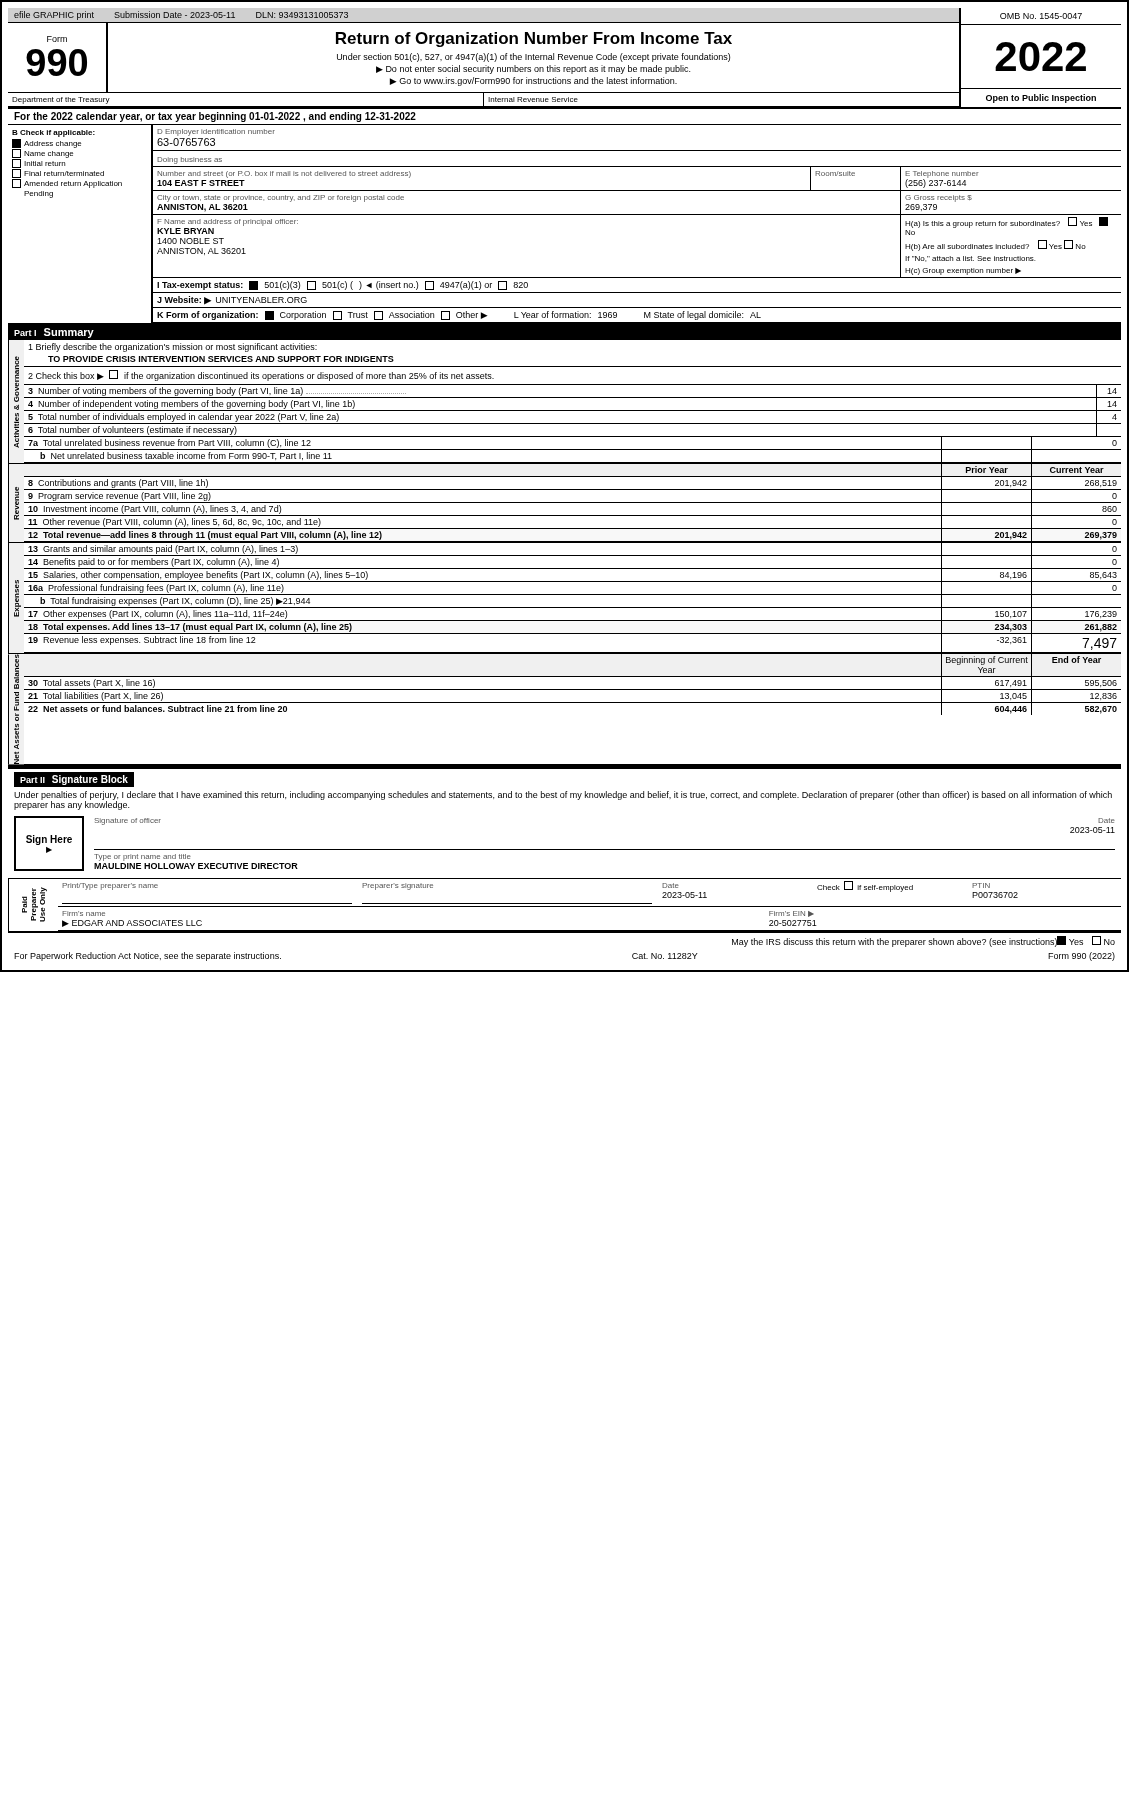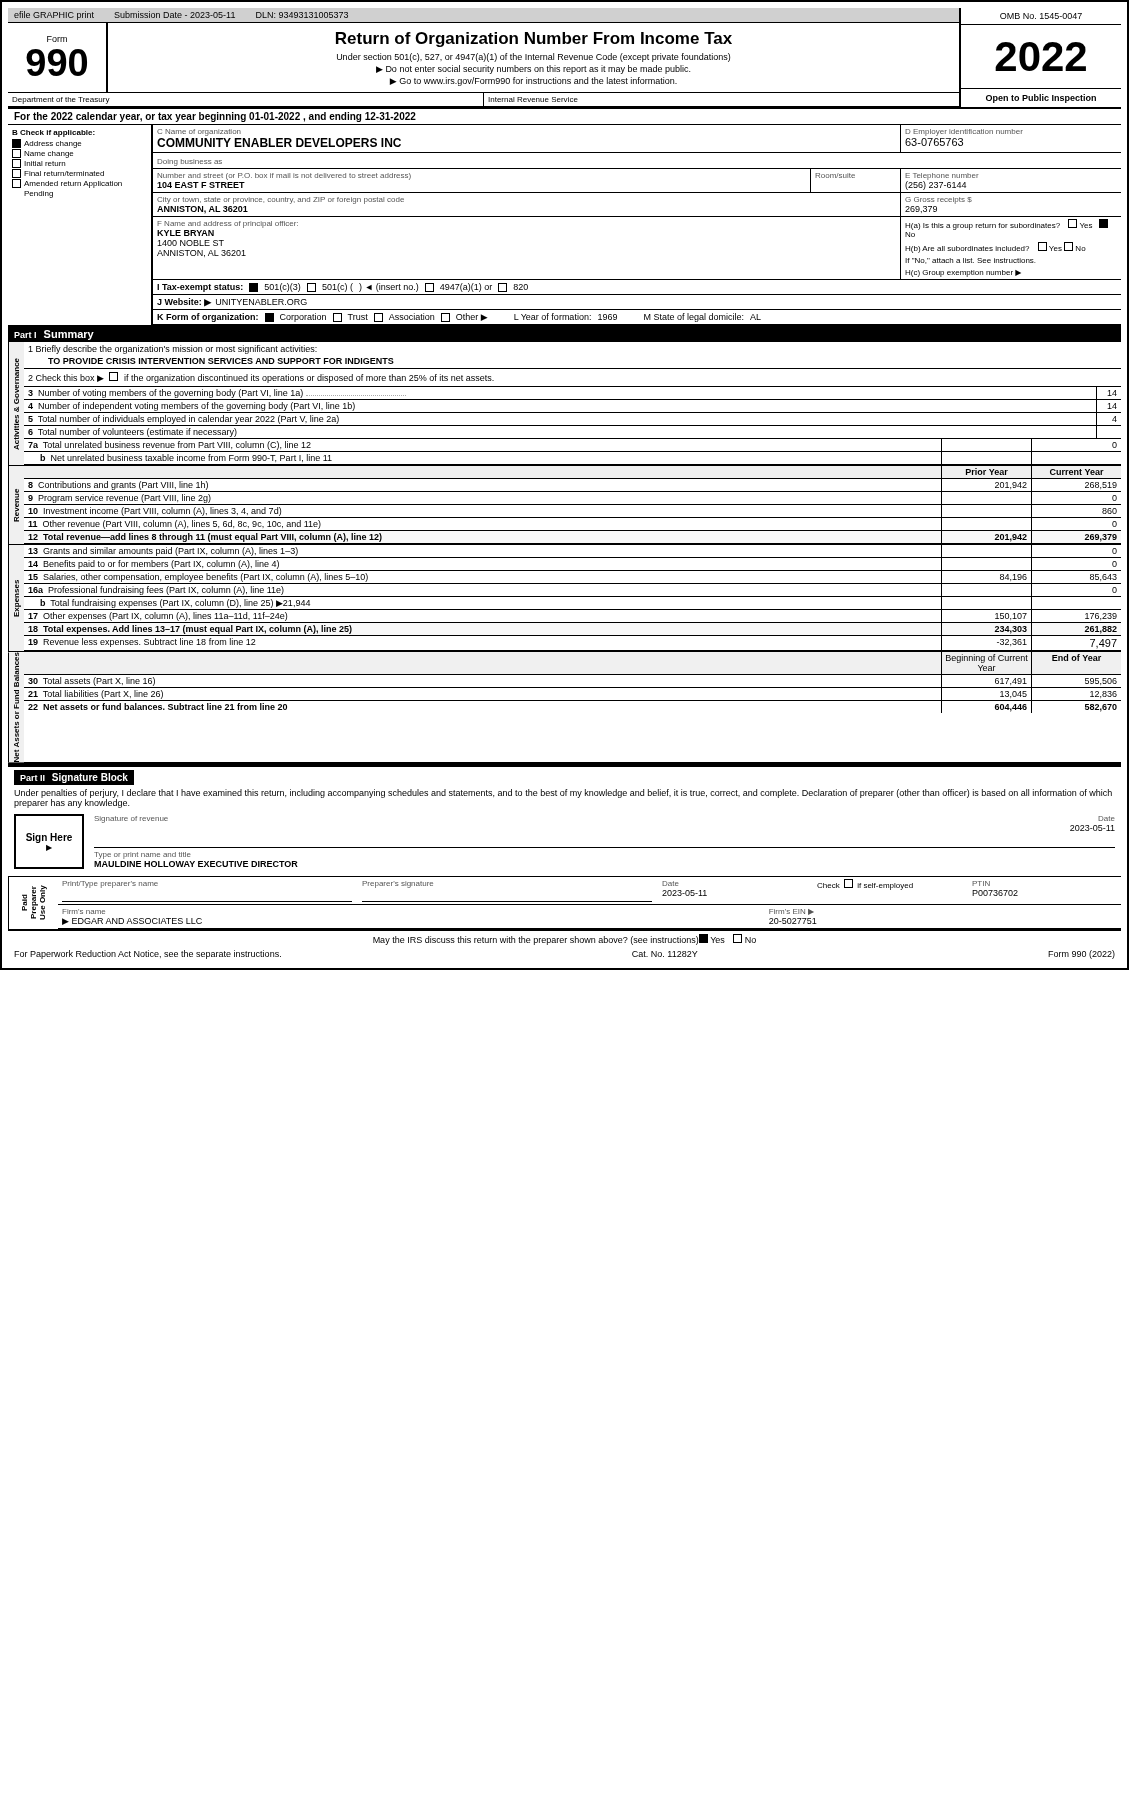--- a/index.html
+++ b/index.html
@@ -100,24 +100,20 @@
         <span>Amended return Application</span>
       </div>
       <div style="padding-left:12px; font-size:8px;">
         <span>Pending</span>
       </div>
     </div>
 
     <div style="flex:1;">
 
       <div style="display:flex; border-bottom:1px solid #000;">
-        <div style="flex:1; padding:2px 4px; border-right:1px solid #000;">
-          <div style="font-size:8px; color:#555;">C Name of organization</div>
-          <div style="font-size:12px; font-weight:bold;">COMMUNITY ENABLER DEVELOPERS INC</div>
-        </div>
         <div style="width:220px; padding:2px 4px;">
           <div style="font-size:8px; color:#555;">D Employer identification number</div>
           <div style="font-size:11px;">63-0765763</div>
         </div>
       </div>
 
       <div style="padding:2px 4px; border-bottom:1px solid #000; display:flex;">
         <div style="flex:1;">
           <span style="font-size:8px; color:#555;">Doing business as</span>
           <span style="font-size:9px;"></span>
@@ -407,21 +403,21 @@
           <div style="width:90px; border-left:1px solid #000; text-align:right; padding:1px 4px; font-size:9px; font-weight:bold;">234,303</div>
           <div style="width:90px; border-left:1px solid #000; text-align:right; padding:1px 4px; font-size:9px; font-weight:bold;">261,882</div>
         </div>
 
         <div style="display:flex; border-bottom:1px solid #000;">
           <div style="flex:1; font-size:9px; padding:1px 4px;">
             <span style="font-weight:bold;">19</span>&nbsp;
             <span>Revenue less expenses. Subtract line 18 from line 12</span>
           </div>
           <div style="width:90px; border-left:1px solid #000; text-align:right; padding:1px 4px; font-size:9px;">-32,361</div>
-          <div style="width:90px; border-left:1px solid #000; text-align:right; padding:1px 4px; font-size:11px;">7,497</div>
+          <div style="width:90px; border-left:1px solid #000; text-align:right; padding:1px 4px; font-size:14px;">7,497</div>
         </div>
       </div>
     </div>
 
     <div style="display:flex; border-bottom:1px solid #000;">
       <div style="writing-mode:vertical-rl; transform:rotate(180deg); font-size:8px; font-weight:bold; border-right:1px solid #000; display:flex; align-items:center; justify-content:center; padding:0 2px; width:16px; background:#f0f0f0;">Net Assets or Fund Balances</div>
       <div style="flex:1;">
 
         <div style="display:flex; border-bottom:1px solid #000; background:#f0f0f0;">
           <div style="flex:1;"></div>
@@ -468,21 +464,21 @@
 
     
     <div style="display:flex; gap:10px; margin:4px 0;">
       <div style="border:2px solid #000; padding:4px 8px; min-width:70px; display:flex; flex-direction:column; align-items:center; justify-content:center;">
         <div style="font-weight:bold; font-size:10px;">Sign Here</div>
         <div style="font-size:8px;">▶</div>
       </div>
       <div style="flex:1;">
         <div style="display:flex; gap:20px; border-bottom:1px solid #000; padding-bottom:14px; margin-bottom:2px;">
           <div style="flex:1;">
-            <div style="font-size:8px; color:#555;">Signature of revenue</div>
+            <div style="font-size:8px; color:#555;">Signature of officer</div>
           </div>
           <div style="min-width:180px; text-align:right;">
             <div style="font-size:8px; color:#555;">Date</div>
             <div style="font-size:9px;">2023-05-11</div>
           </div>
         </div>
         <div style="font-size:8px; color:#555;">Type or print name and title</div>
         <div style="font-size:9px; font-weight:bold;">MAULDINE HOLLOWAY  EXECUTIVE DIRECTOR</div>
       </div>
     </div>
@@ -528,21 +524,21 @@
         <div style="flex:1;">
           <div style="font-size:8px; color:#555;">Firm's EIN ▶</div>
           <div style="font-size:9px;">20-5027751</div>
         </div>
       </div>
 
     </div>
   </div>
 
   <div style="border-top:2px solid #000; padding:3px 6px; font-size:9px;">
-    <div style="display:flex; justify-content:center; align-items:center;">
+    <div style="display:flex; justify-content:flex-end; align-items:center;">
       <span>May the IRS discuss this return with the preparer shown above? (see instructions)</span>
       <span>
         <span class="cb checked"></span>
         <span>Yes</span>
         <span style="margin-left:6px;" class="cb"></span>
         <span>No</span>
       </span>
     </div>
     <div style="display:flex; justify-content:space-between; margin-top:4px; font-size:9px;">
       <span>For Paperwork Reduction Act Notice, see the separate instructions.</span>

